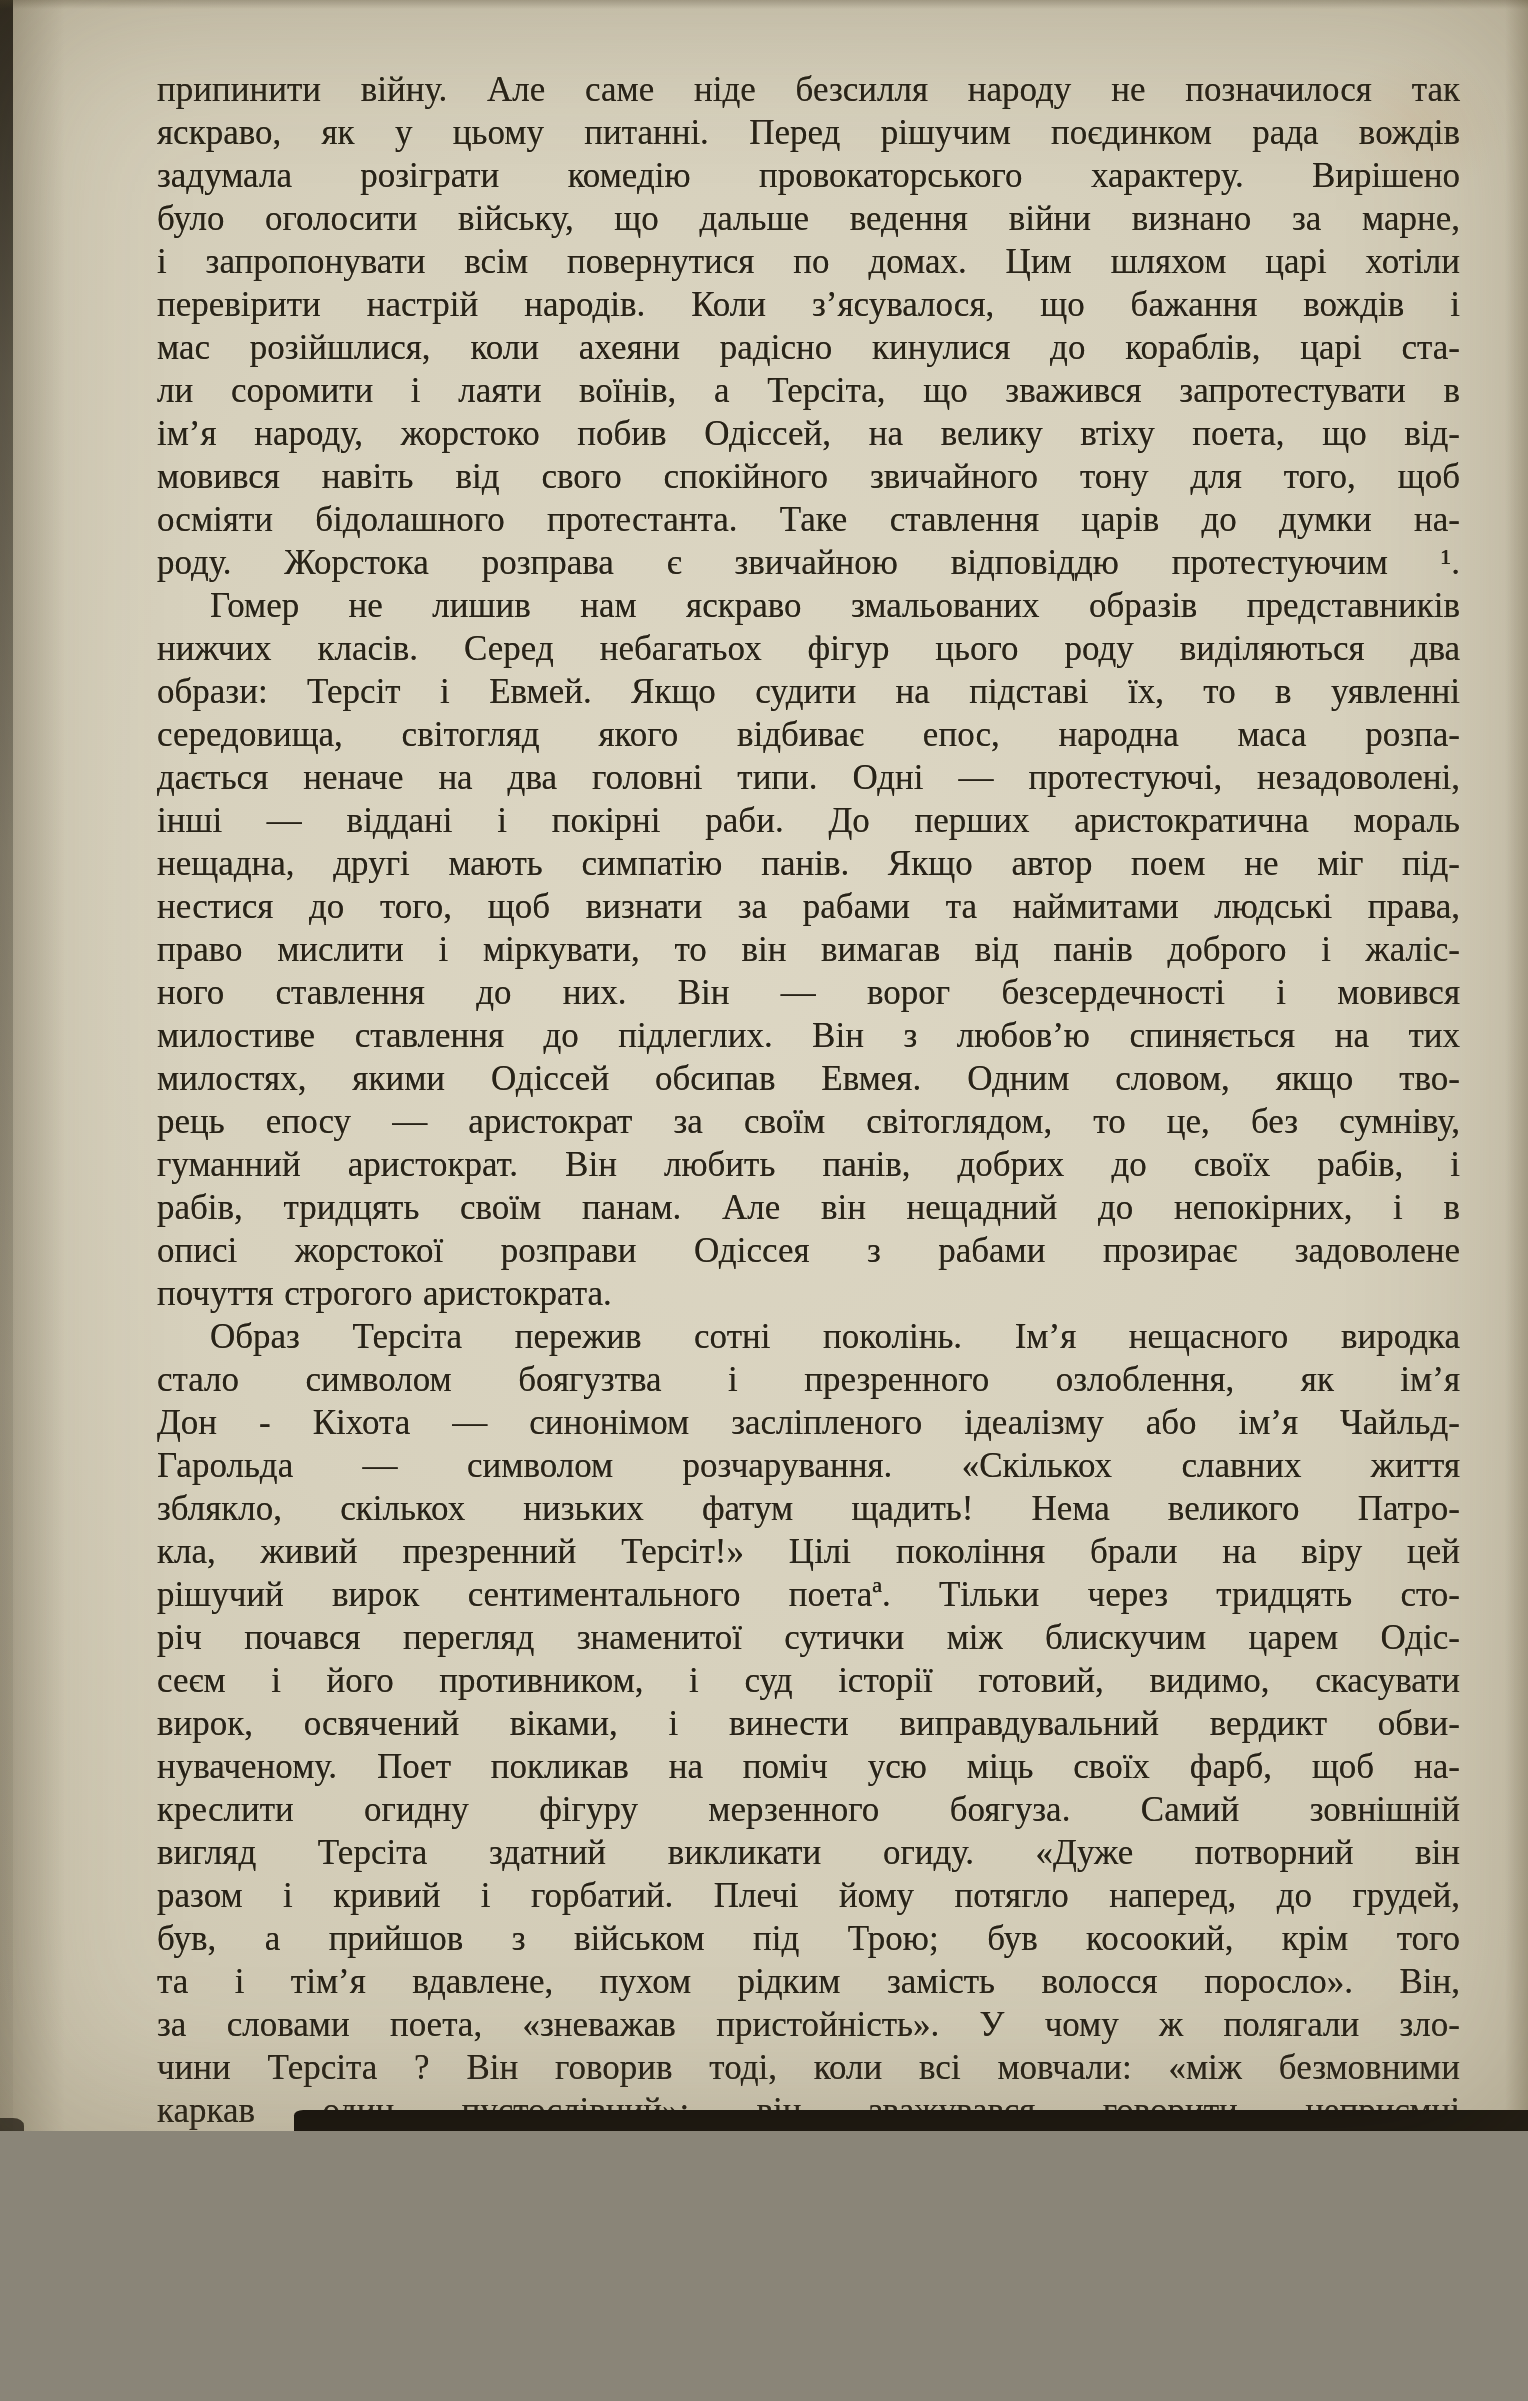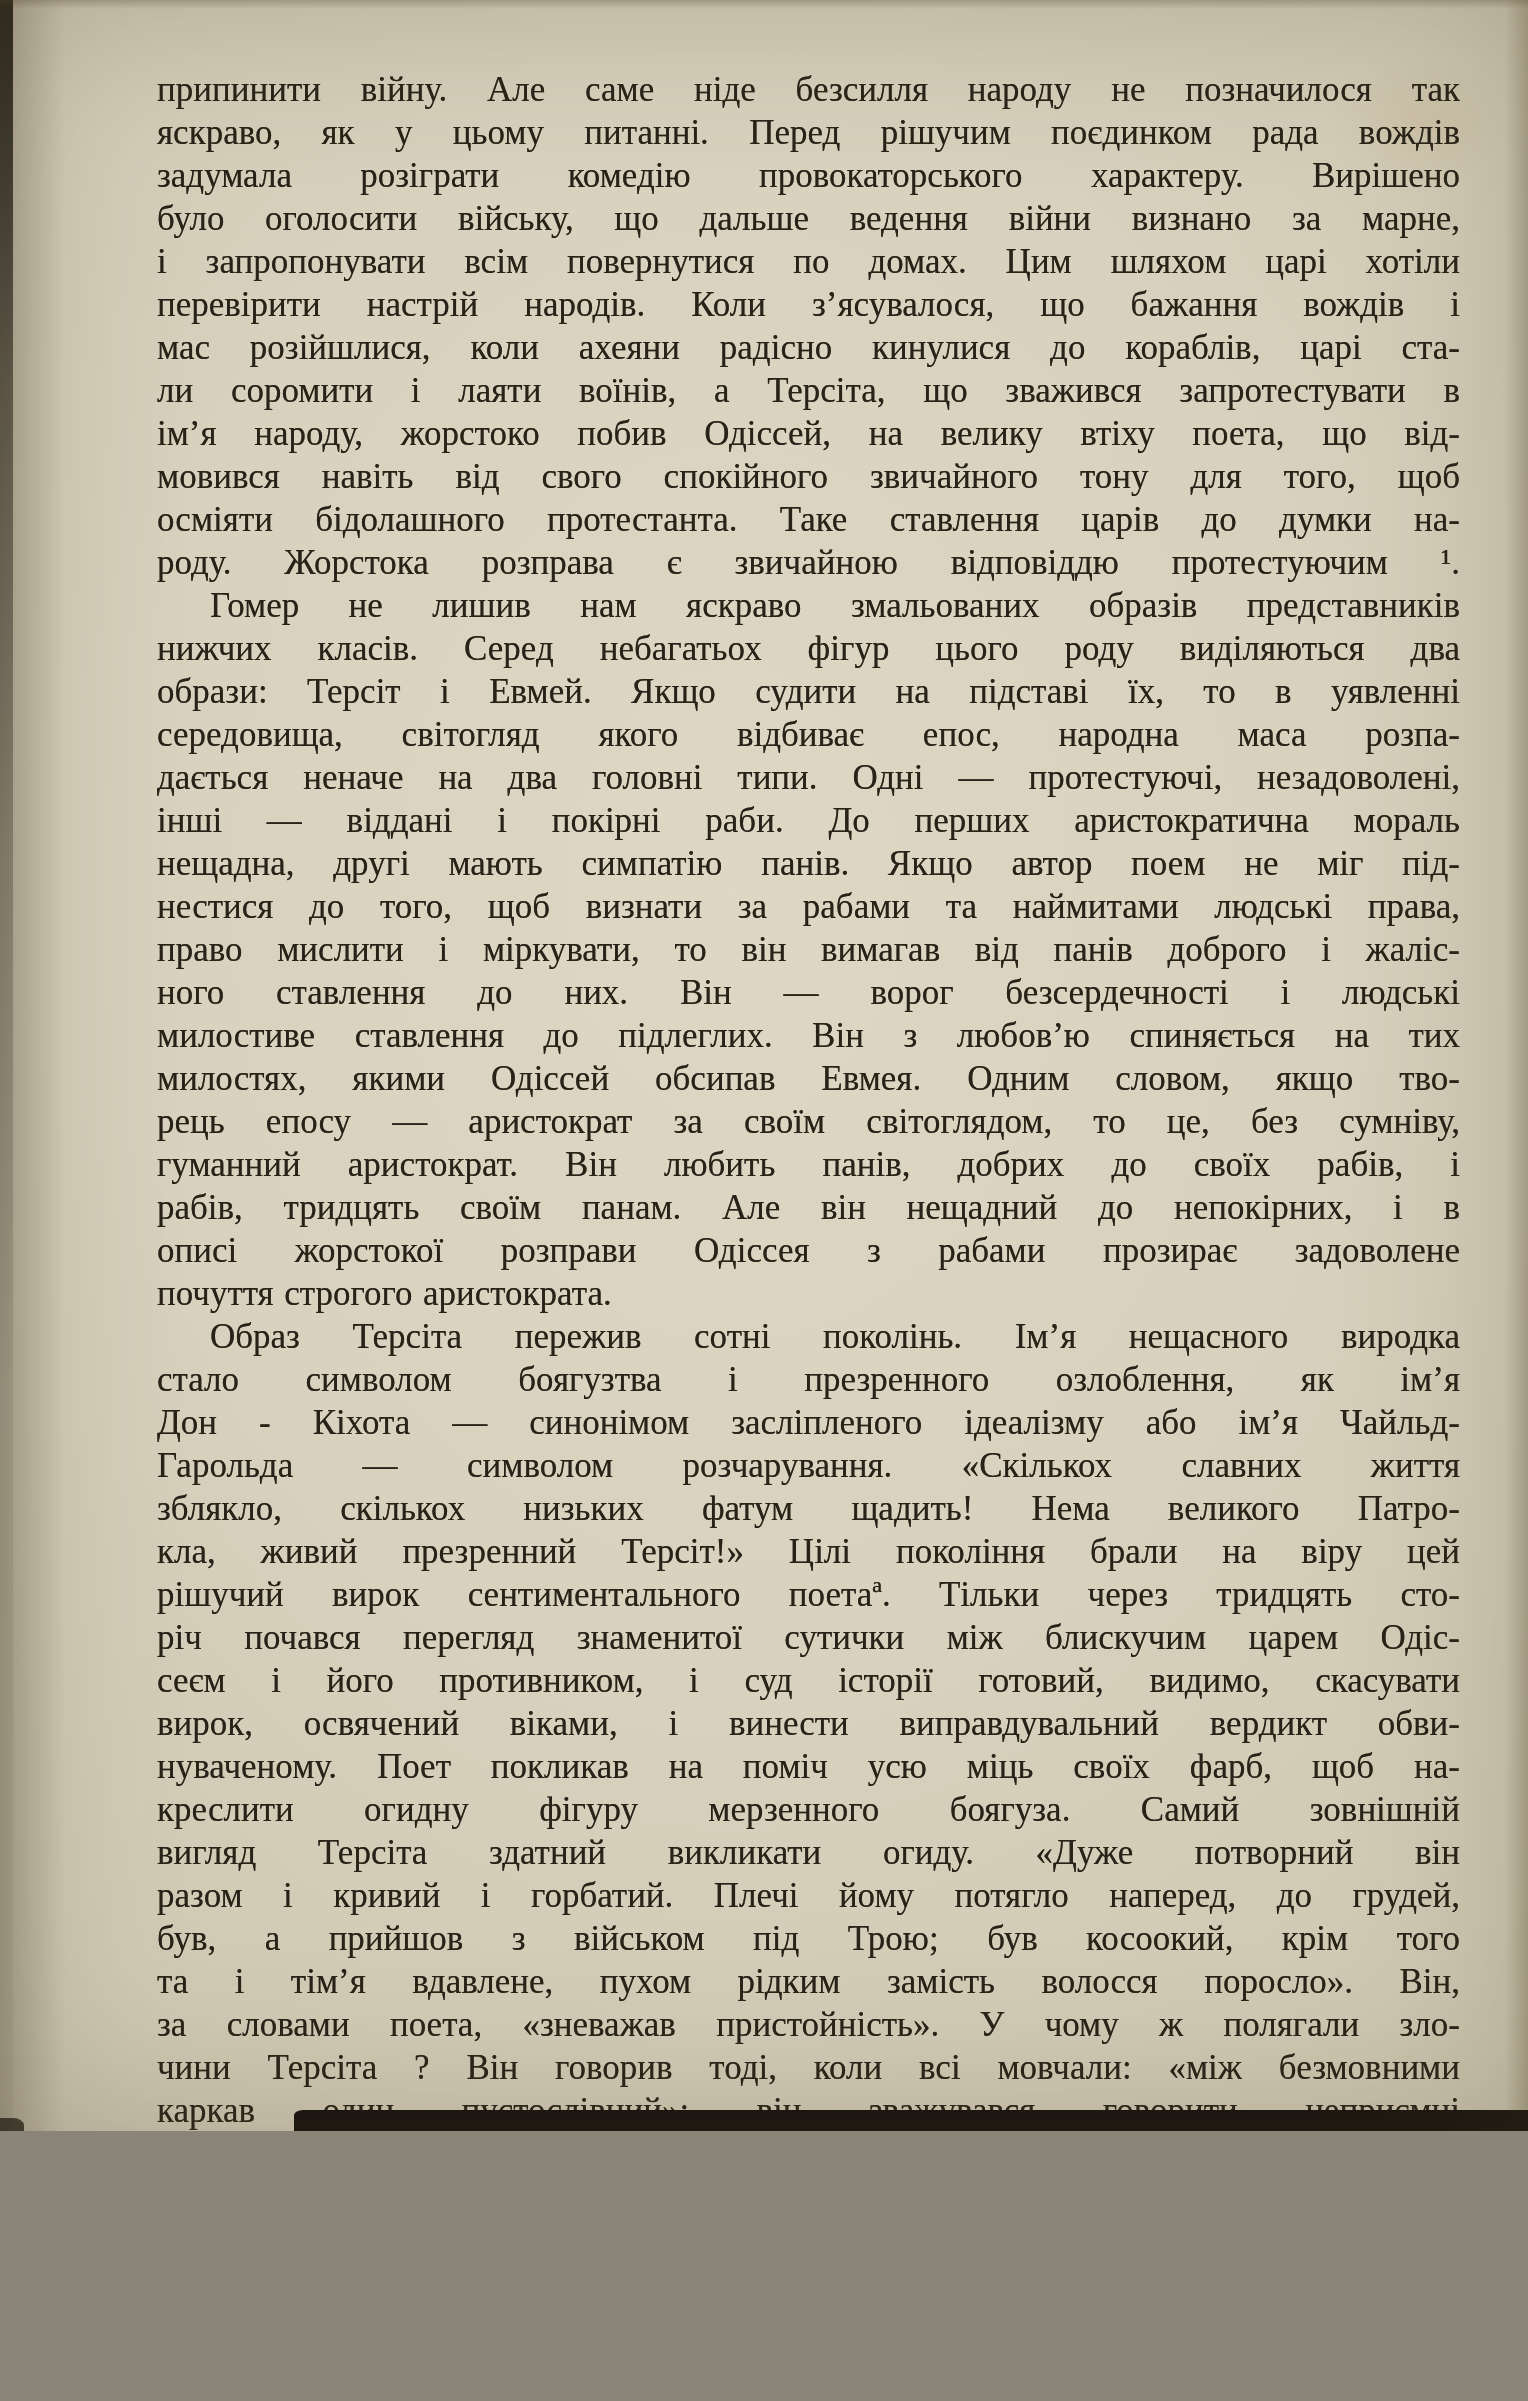--- a/index.html
+++ b/index.html
@@ -115,21 +115,21 @@
       <div class="line">роду. Жорстока розправа є звичайною відповіддю протестуючим ¹.</div>
       <div class="line indent">Гомер не лишив нам яскраво змальованих образів представників</div>
       <div class="line">нижчих класів. Серед небагатьох фігур цього роду виділяються два</div>
       <div class="line">образи: Терсіт і Евмей. Якщо судити на підставі їх, то в уявленні</div>
       <div class="line">середовища, світогляд якого відбиває епос, народна маса розпа-</div>
       <div class="line">дається неначе на два головні типи. Одні — протестуючі, незадоволені,</div>
       <div class="line">інші — віддані і покірні раби. До перших аристократична мораль</div>
       <div class="line">нещадна, другі мають симпатію панів. Якщо автор поем не міг під-</div>
       <div class="line">нестися до того, щоб визнати за рабами та наймитами людські права,</div>
       <div class="line">право мислити і міркувати, то він вимагав від панів доброго і жаліс-</div>
-      <div class="line">ного ставлення до них. Він — ворог безсердечності і людські</div>
+      <div class="line">ного ставлення до них. Він — ворог безсердечності і мовився</div>
       <div class="line">милостиве ставлення до підлеглих. Він з любов’ю спиняється на тих</div>
       <div class="line">милостях, якими Одіссей обсипав Евмея. Одним словом, якщо тво-</div>
       <div class="line">рець епосу — аристократ за своїм світоглядом, то це, без сумніву,</div>
       <div class="line">гуманний аристократ. Він любить панів, добрих до своїх рабів, і</div>
       <div class="line">рабів, тридцять своїм панам. Але він нещадний до непокірних, і в</div>
       <div class="line">описі жорстокої розправи Одіссея з рабами прозирає задоволене</div>
       <div class="line end">почуття строгого аристократа.</div>
       <div class="line indent">Образ Терсіта пережив сотні поколінь. Ім’я нещасного виродка</div>
       <div class="line">стало символом боягузтва і презренного озлоблення, як ім’я</div>
       <div class="line">Дон - Кіхота — синонімом засліпленого ідеалізму або ім’я Чайльд-</div>

